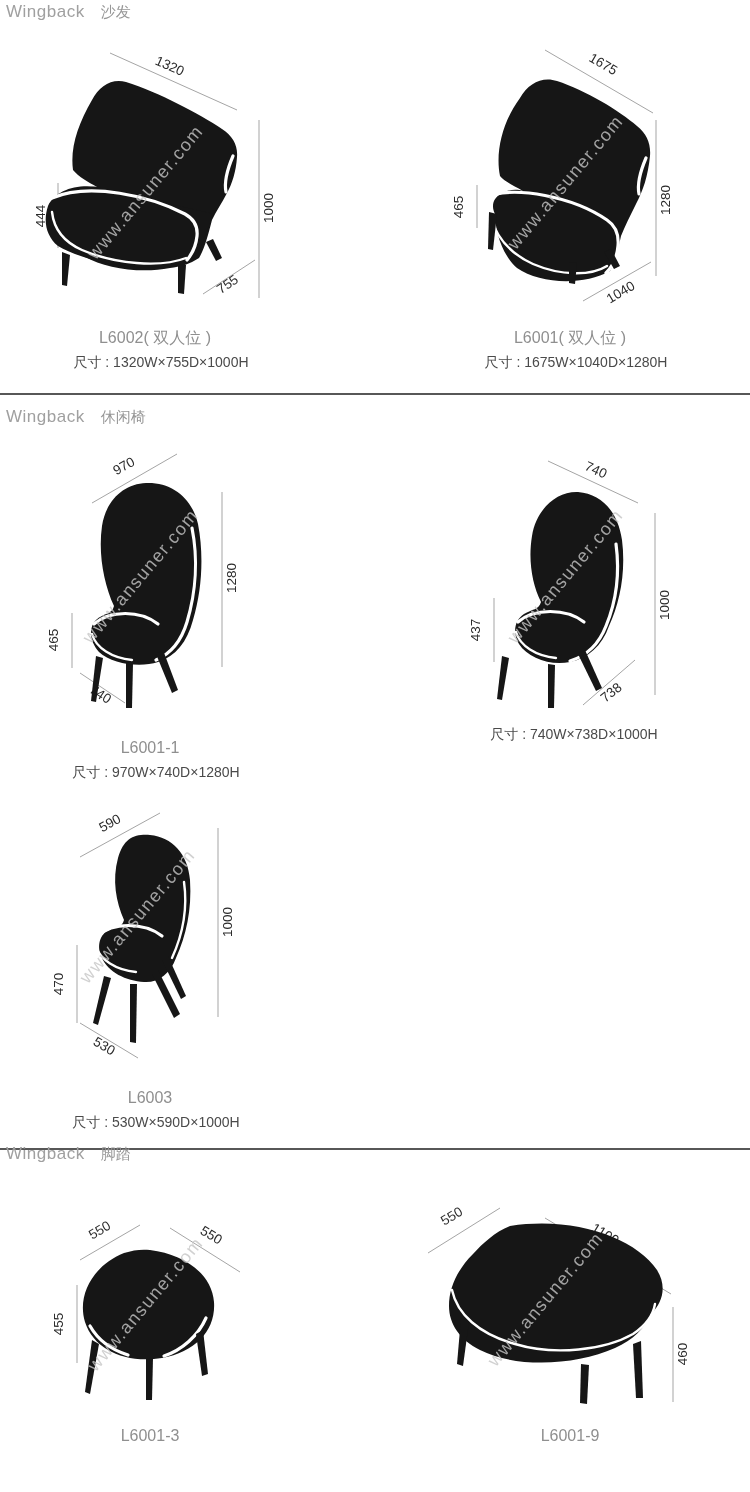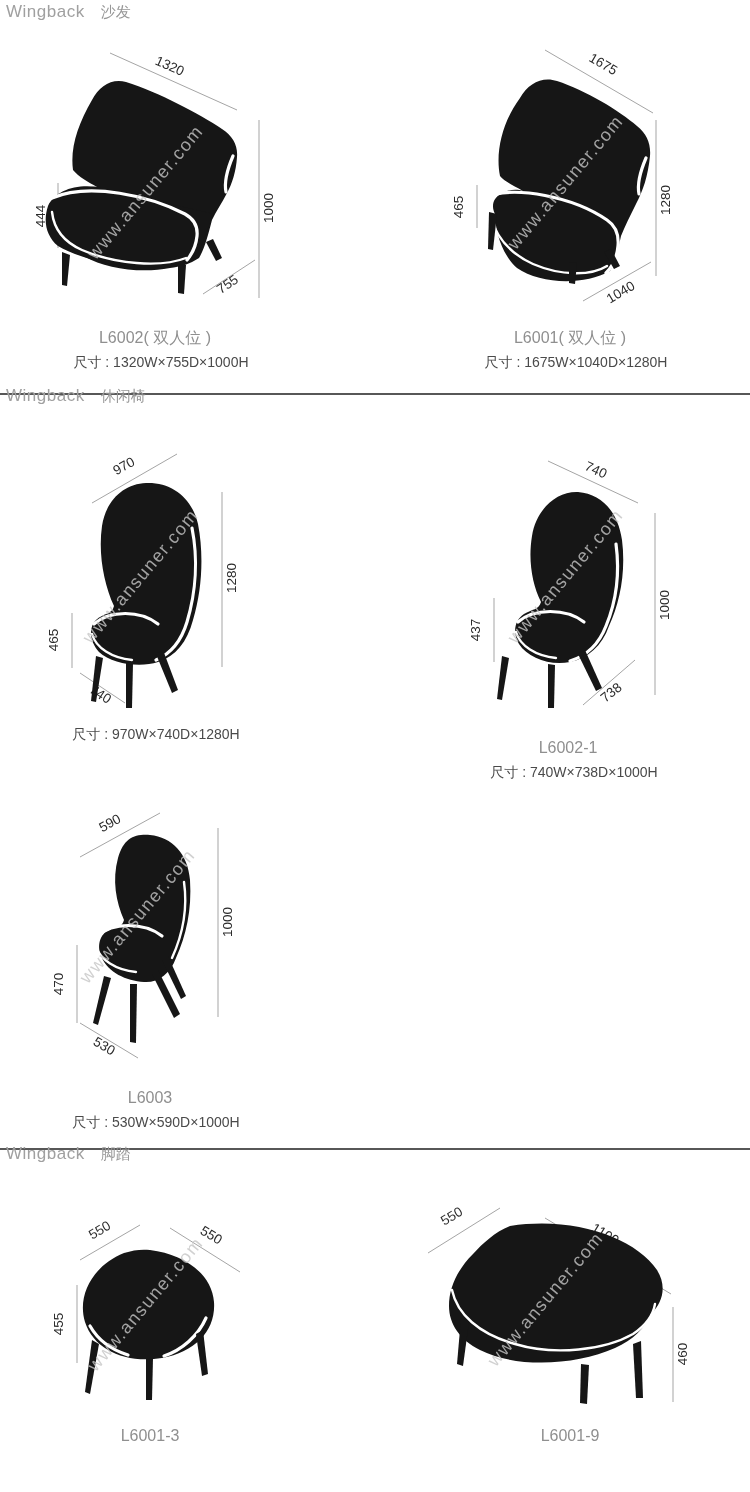--- a/index.html
+++ b/index.html
@@ -80,21 +80,21 @@
         <path class="body" d="M189,216 L196,213 L205,230 L199,233 Z"></path>
       </g>
       <text class="wm" transform="rotate(-50 155 150)" x="155" y="150">www.ansuner.com</text>
     </svg>
     <div class="model">L6001( 双人位 )</div>
     <div class="size">尺寸 : 1675W×1040D×1280H</div>
   </div>
 
   <div class="divider" style="top:393px"></div>
 
-  <div class="sec-header" style="top:386px">
+  <div class="sec-header" style="top:407px">
     <span class="brand">Wingback</span><span class="cat">休闲椅</span>
   </div>
 
   <div class="product" style="left:0;top:450px;width:300px">
     <svg width="300" height="270" viewBox="0 0 300 270">
       <g>
         <line class="dim-line" x1="92" y1="53" x2="177" y2="4"></line>
         <line class="dim-line" x1="222" y1="42" x2="222" y2="217"></line>
         <line class="dim-line" x1="72" y1="163" x2="72" y2="218"></line>
         <line class="dim-line" x1="80" y1="223" x2="125" y2="253"></line>
@@ -107,20 +107,21 @@
         <path class="body" d="M146,33 C172,32 192,48 198,74 C204,105 202,140 193,170 C187,192 176,206 158,212 C140,218 112,214 99,202 C90,192 88,178 96,170 C103,163 112,165 114,156 C104,134 98,104 102,76 C106,50 124,34 146,33 Z"></path>
         <path class="pipe" d="M192,78 C198,108 196,142 187,172 C181,192 170,204 156,210"></path>
         <path class="pipe" d="M94,174 C110,160 140,160 158,174"></path>
         <path class="pipe2" d="M92,184 C96,198 112,208 132,210"></path>
         <path class="body" d="M96,206 L103,208 L96,252 L91,251 Z"></path>
         <path class="body" d="M126,212 L133,213 L132,258 L126,258 Z"></path>
         <path class="body" d="M156,204 L163,200 L178,240 L172,243 Z"></path>
       </g>
       <text class="wm" transform="rotate(-50 145 130)" x="145" y="130">www.ansuner.com</text>
     </svg>
+    <div class="model">L6001-1</div>
     <div class="size">尺寸 : 970W×740D×1280H</div>
   </div>
 
   <div class="product" style="left:418px;top:450px;width:300px">
     <svg width="300" height="270" viewBox="0 0 300 270">
       <g>
         <line class="dim-line" x1="130" y1="11" x2="220" y2="53"></line>
         <line class="dim-line" x1="237" y1="63" x2="237" y2="245"></line>
         <line class="dim-line" x1="76" y1="148" x2="76" y2="212"></line>
         <line class="dim-line" x1="165" y1="255" x2="217" y2="210"></line>
@@ -133,21 +134,20 @@
         <path class="body" d="M160,42 C184,44 200,62 204,90 C208,122 202,152 191,176 C184,196 170,208 152,212 C132,216 110,208 101,194 C94,182 97,170 106,164 C114,159 121,160 123,152 C114,134 110,110 114,86 C118,60 138,41 160,42 Z"></path>
         <path class="pipe" d="M198,94 C202,124 198,152 188,176 C181,194 168,206 152,211"></path>
         <path class="pipe" d="M100,172 C116,158 148,158 166,172"></path>
         <path class="pipe2" d="M98,182 C102,196 118,206 138,208"></path>
         <path class="body" d="M82,206 L89,208 L82,250 L77,249 Z" transform="translate(2,0)"></path>
         <path class="body" d="M130,214 L137,215 L136,258 L130,258 Z"></path>
         <path class="body" d="M160,204 L167,200 L184,238 L178,241 Z"></path>
       </g>
       <text class="wm" transform="rotate(-50 152 130)" x="152" y="130">www.ansuner.com</text>
     </svg>
-    <div class="model">L6002-1</div>
     <div class="size">尺寸 : 740W×738D×1000H</div>
   </div>
 
   <div class="product" style="left:0;top:800px;width:300px">
     <svg width="300" height="270" viewBox="0 0 300 270">
       <g>
         <line class="dim-line" x1="80" y1="57" x2="160" y2="13"></line>
         <line class="dim-line" x1="218" y1="28" x2="218" y2="217"></line>
         <line class="dim-line" x1="77" y1="145" x2="77" y2="223"></line>
         <line class="dim-line" x1="80" y1="223" x2="138" y2="258"></line>

